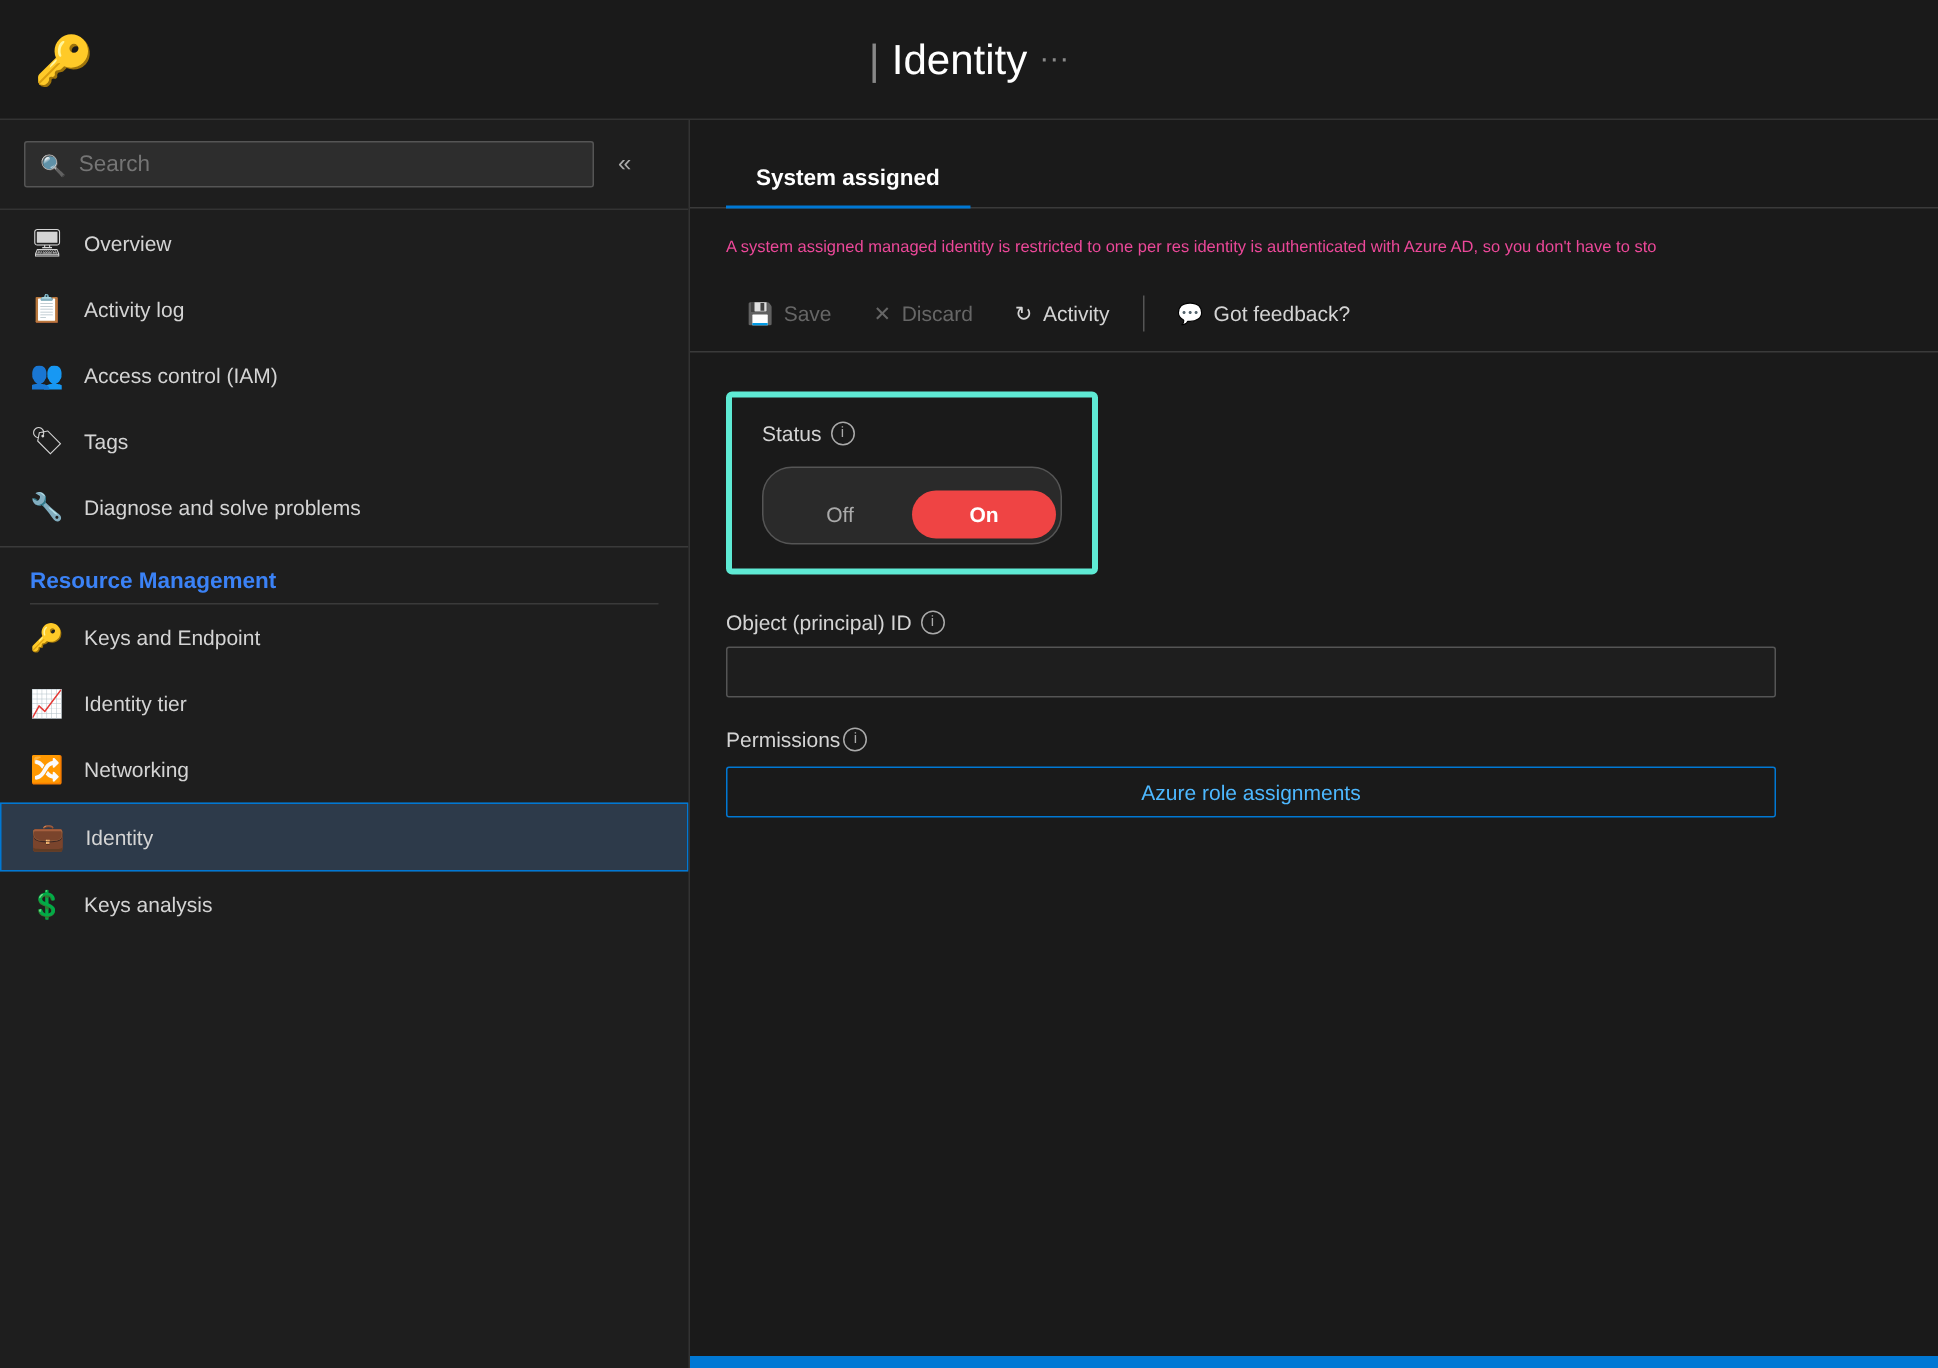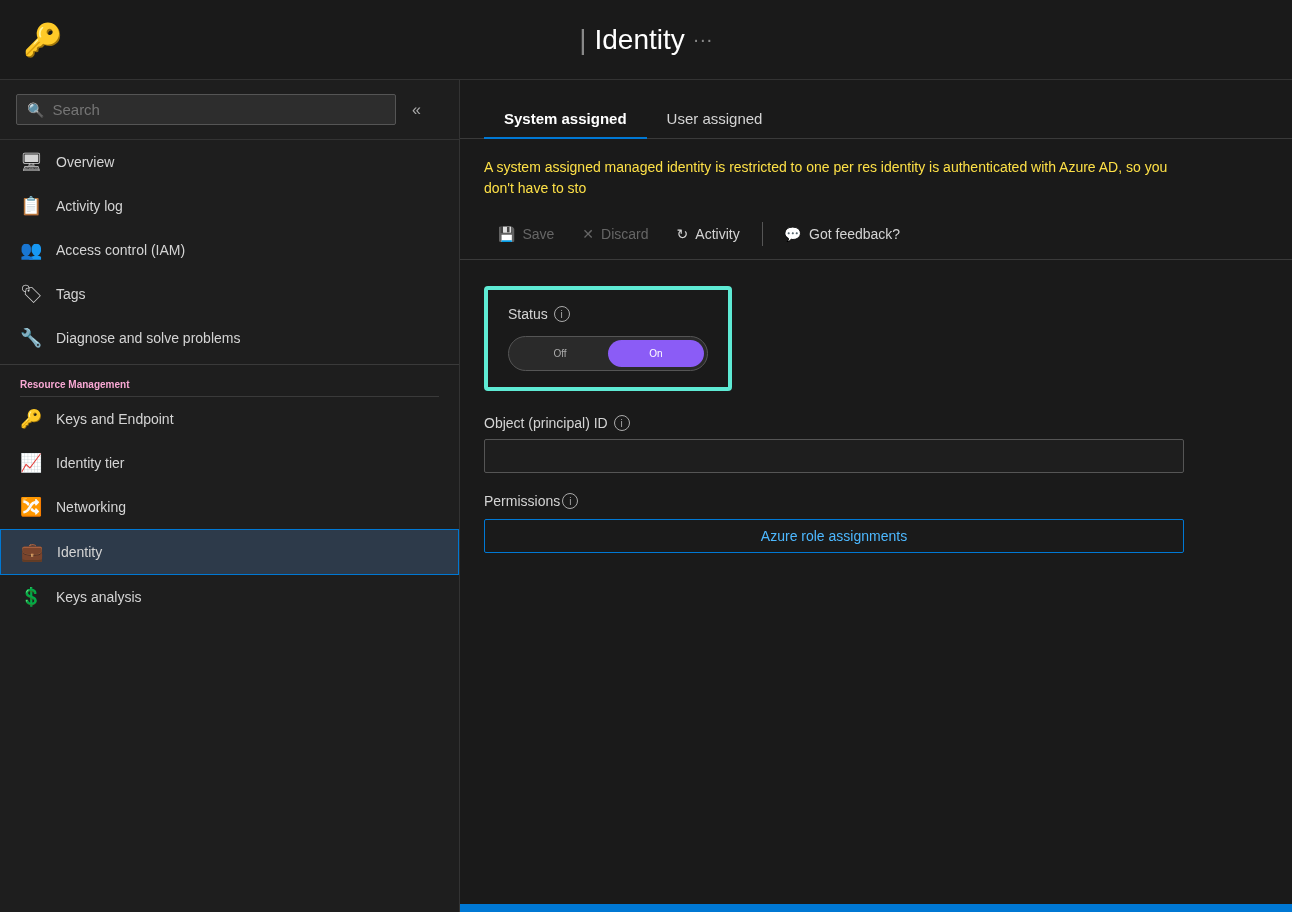--- a/index.html
+++ b/index.html
@@ -130,23 +130,23 @@
     .nav-icon {
       font-size: 18px;
       width: 22px;
       text-align: center;
       flex-shrink: 0;
     }
 
     
     .section-header {
       padding: 14px 20px 6px 20px;
-      font-size: 10px;
+      font-size: 15px;
       font-weight: 600;
-      color: #f9a8d4;
+      color: #3b82f6;
       border-top: 1px solid #3a3a3a;
       margin-top: 4px;
     }
     .section-divider {
       height: 1px;
       background: #3a3a3a;
       margin: 0 20px;
     }
 
     
@@ -176,22 +176,22 @@
     }
     .tab.active {
       color: #ffffff;
       font-weight: 600;
       border-bottom: 2px solid #0078d4;
     }
 
     
     .description-text {
       padding: 18px 24px 10px 24px;
-      color: #fde047;
-      font-size: 14px;
+      color: #ec4899;
+      font-size: 11px;
       line-height: 1.5;
       max-width: 750px;
     }
 
     
     .toolbar {
       display: flex;
       align-items: center;
       gap: 0;
       padding: 10px 24px;
@@ -263,29 +263,30 @@
       border-radius: 20px;
       padding: 3px;
       gap: 0;
       width: 200px;
     }
     .toggle-option {
       flex: 1;
       text-align: center;
       padding: 8px 20px;
       border-radius: 16px;
-      font-size: 10px;
+      font-size: 14px;
       cursor: pointer;
       color: #aaa;
       font-weight: 400;
+      margin-top: 12px;
     }
     .toggle-option.selected {
-      background: #8b5cf6;
+      background: #ef4444;
       color: #ffffff;
-      font-weight: 400;
+      font-weight: 700;
     }
 
     
     .field-group {
       margin-bottom: 20px;
     }
     .field-group-label {
       font-size: 14px;
       color: #d4d4d4;
       margin-bottom: 8px;
@@ -413,21 +414,20 @@
         <span>Keys analysis</span>
       </div>
     </div>
 
   </div>
 
   <div class="content-area">
 
     <div class="tabs-container">
       <div class="tab active">System assigned</div>
-      <div class="tab">User assigned</div>
     </div>
 
     <div class="description-text">A system assigned managed identity is restricted to one per res identity is authenticated with Azure AD, so you don't have to sto</div>
 
     <div class="toolbar">
       <button class="toolbar-btn disabled">
         <span>💾</span>
         <span>Save</span>
       </button>
       <button class="toolbar-btn disabled">

